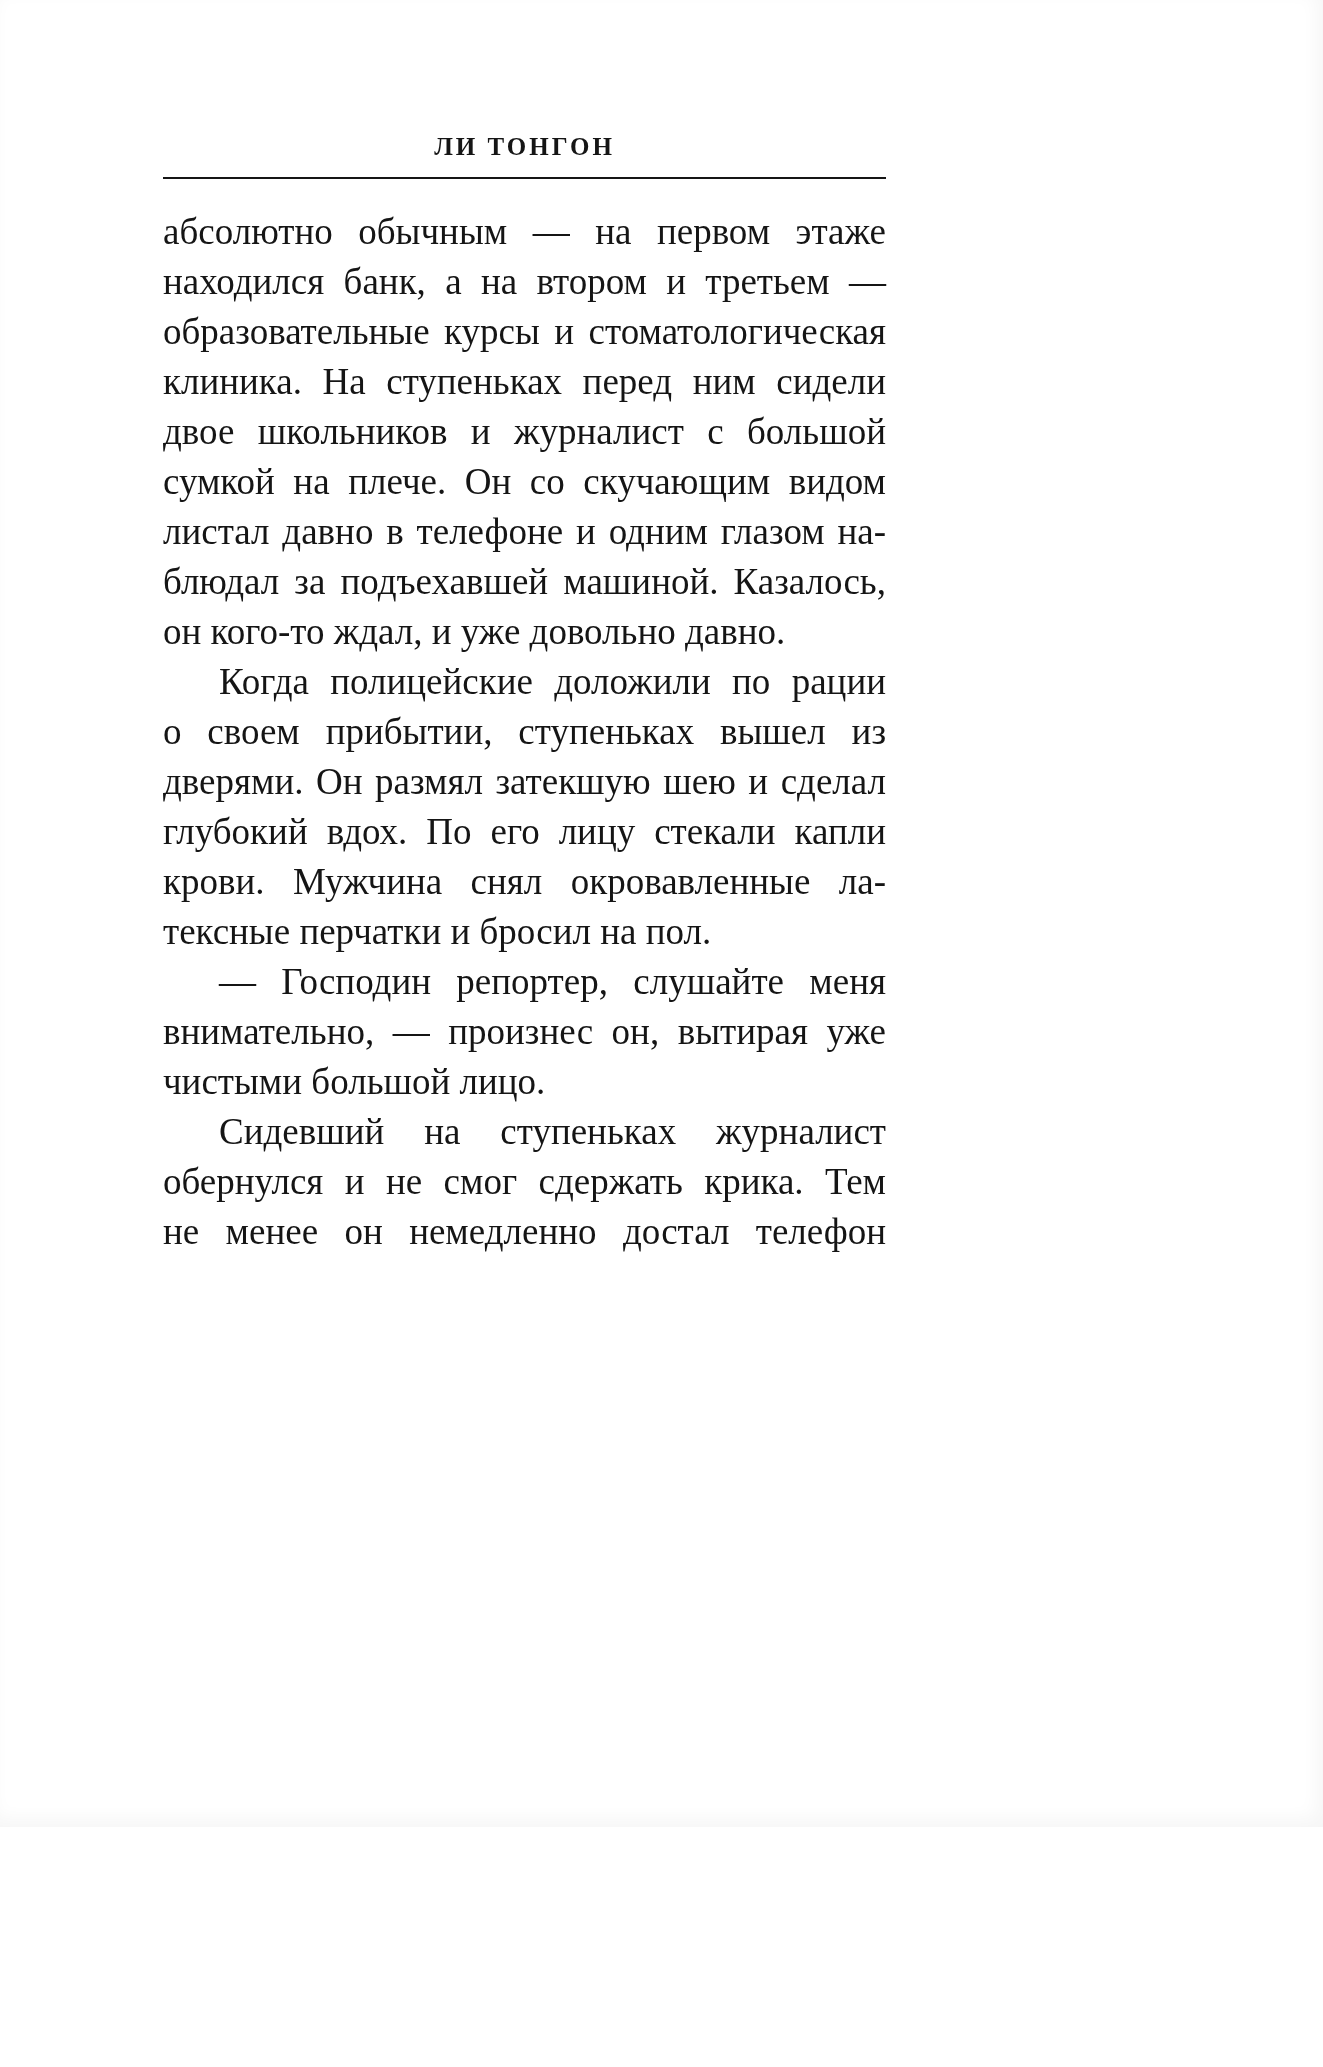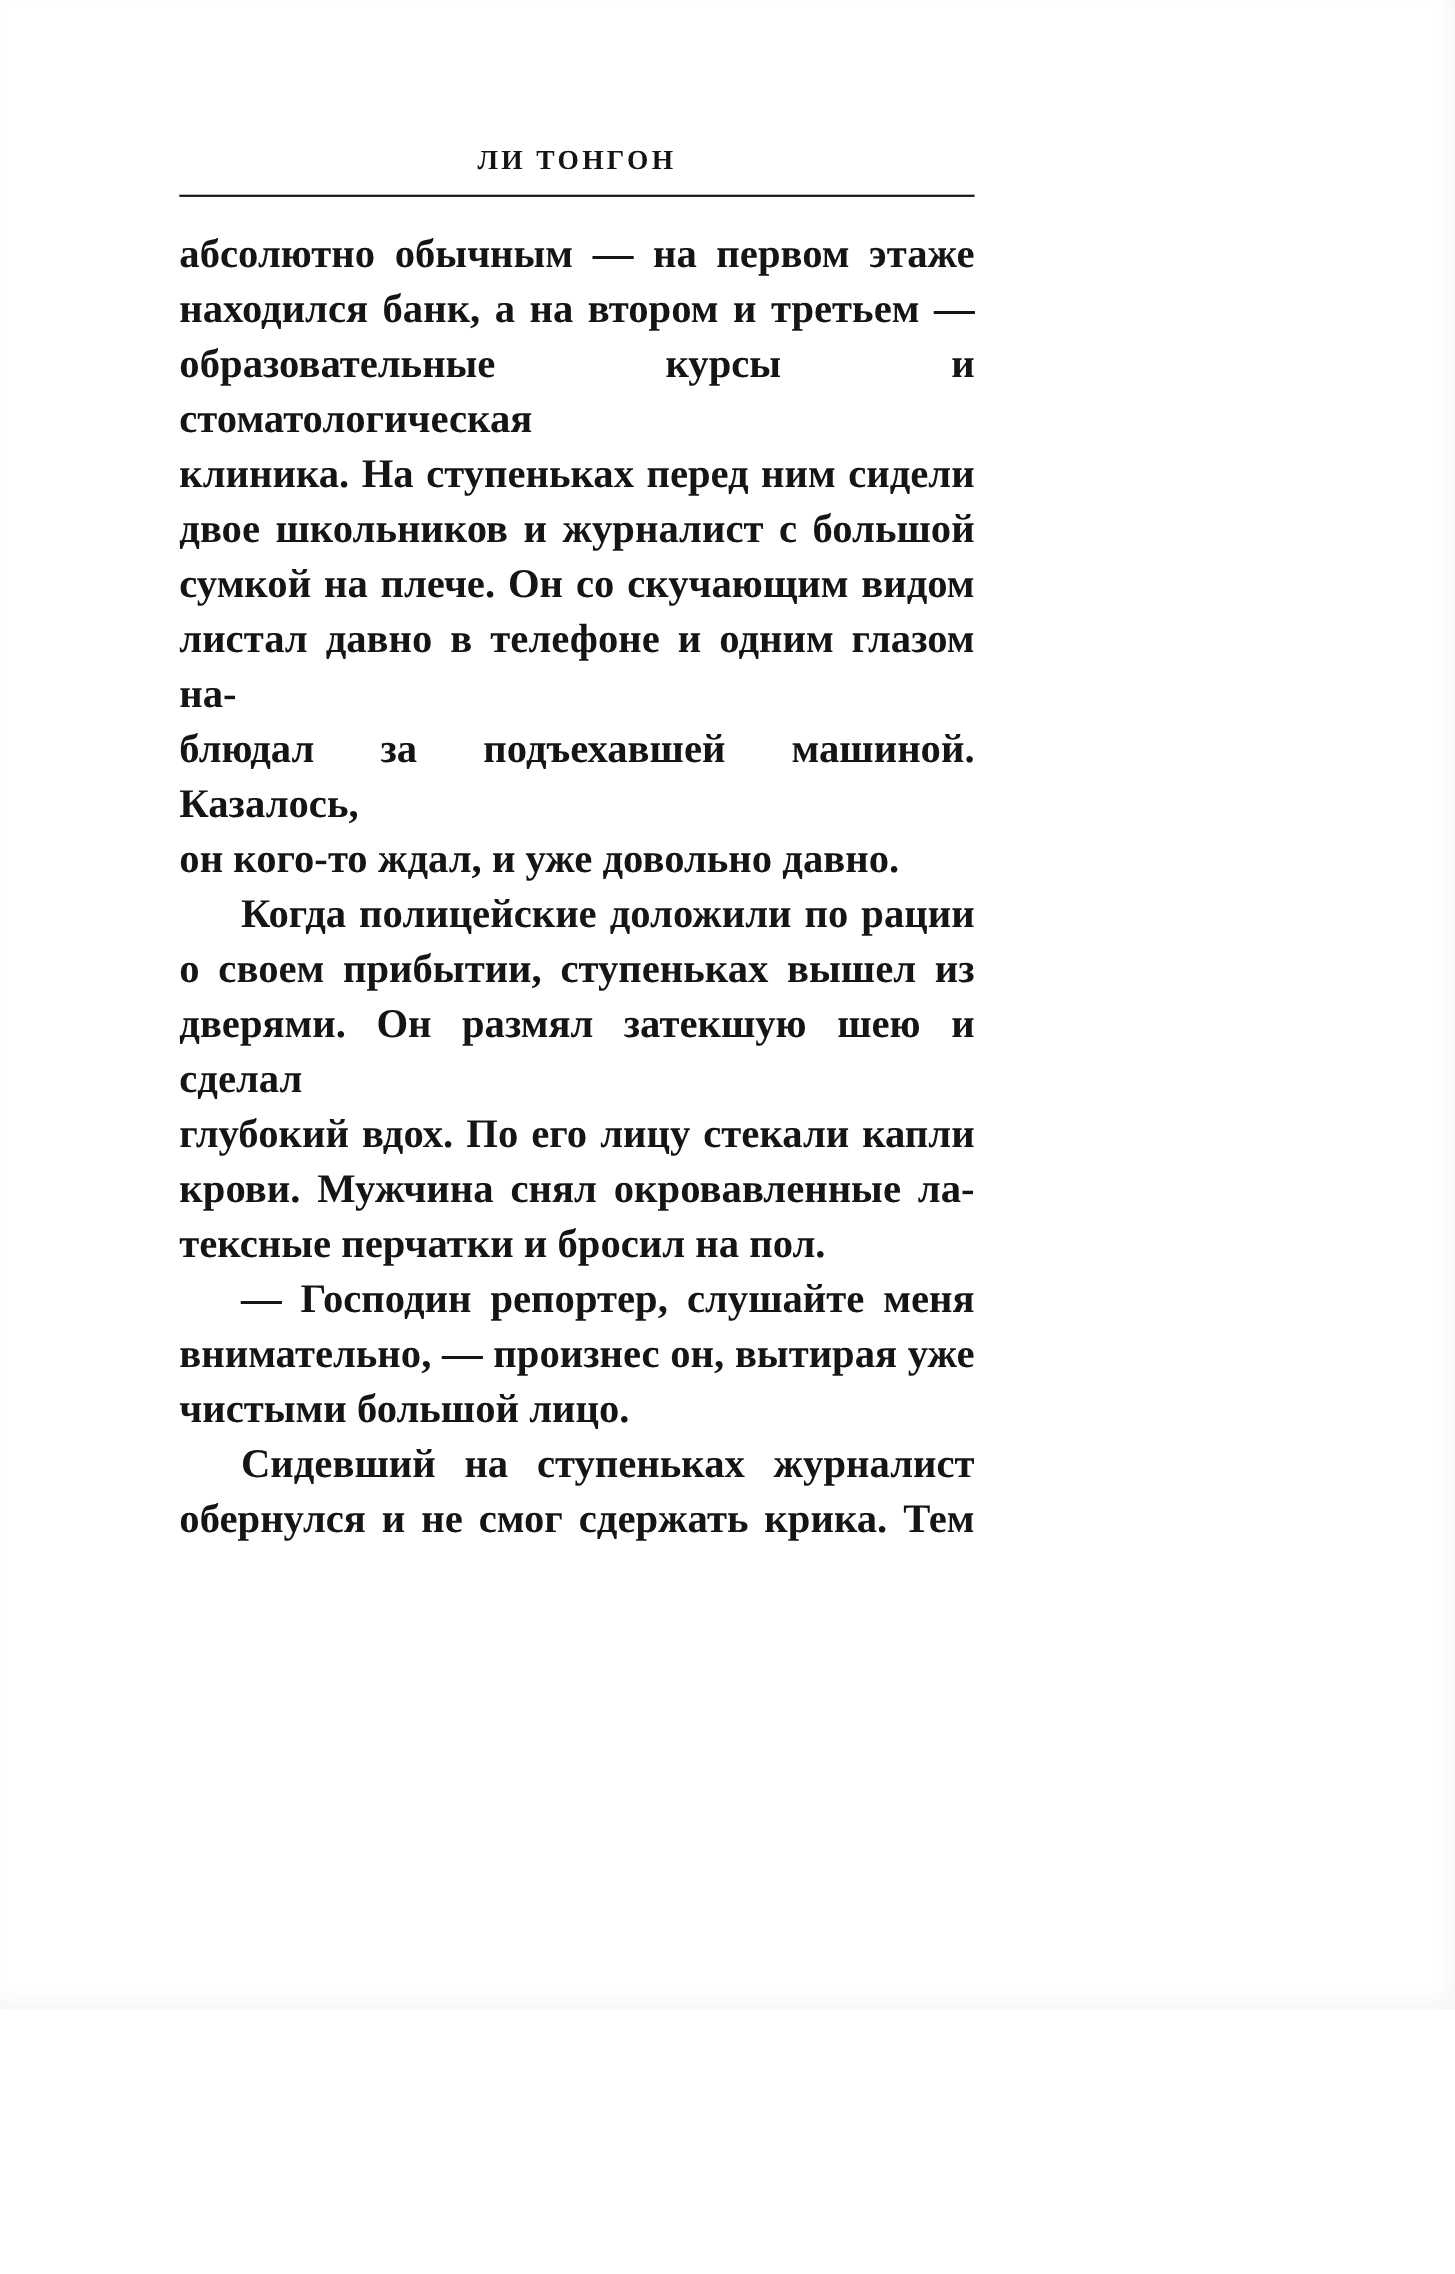--- a/index.html
+++ b/index.html
@@ -31,21 +31,20 @@
     padding-bottom: 16px;
   }
   .header-rule {
     border: 0;
     border-top: 2px solid #151515;
     margin: 0 0 28px 0;
     height: 0;
   }
   .paragraph {
     margin: 0;
-    font-weight: bold;
   }
   .line {
     font-size: 37px;
     line-height: 50px;
     text-align: justify;
     text-align-last: justify;
     white-space: normal;
   }
   .line.last {
     text-align-last: left;
@@ -92,17 +91,18 @@
           <div class="line last">тексные перчатки и бросил на пол.</div>
         </div>
         <div class="paragraph">
           <div class="line indent">— Господин репортер, слушайте меня</div>
           <div class="line">внимательно, — произнес он, вытирая уже</div>
           <div class="line last">чистыми большой лицо.</div>
         </div>
         <div class="paragraph">
           <div class="line indent">Сидевший на ступеньках журналист</div>
           <div class="line">обернулся и не смог сдержать крика. Тем</div>
+          <div class="line">не менее он немедленно достал телефон</div>
         </div>
       </div>
   </div>
   <div class="page-number">10</div>
 </div>
 
 </body></html>

